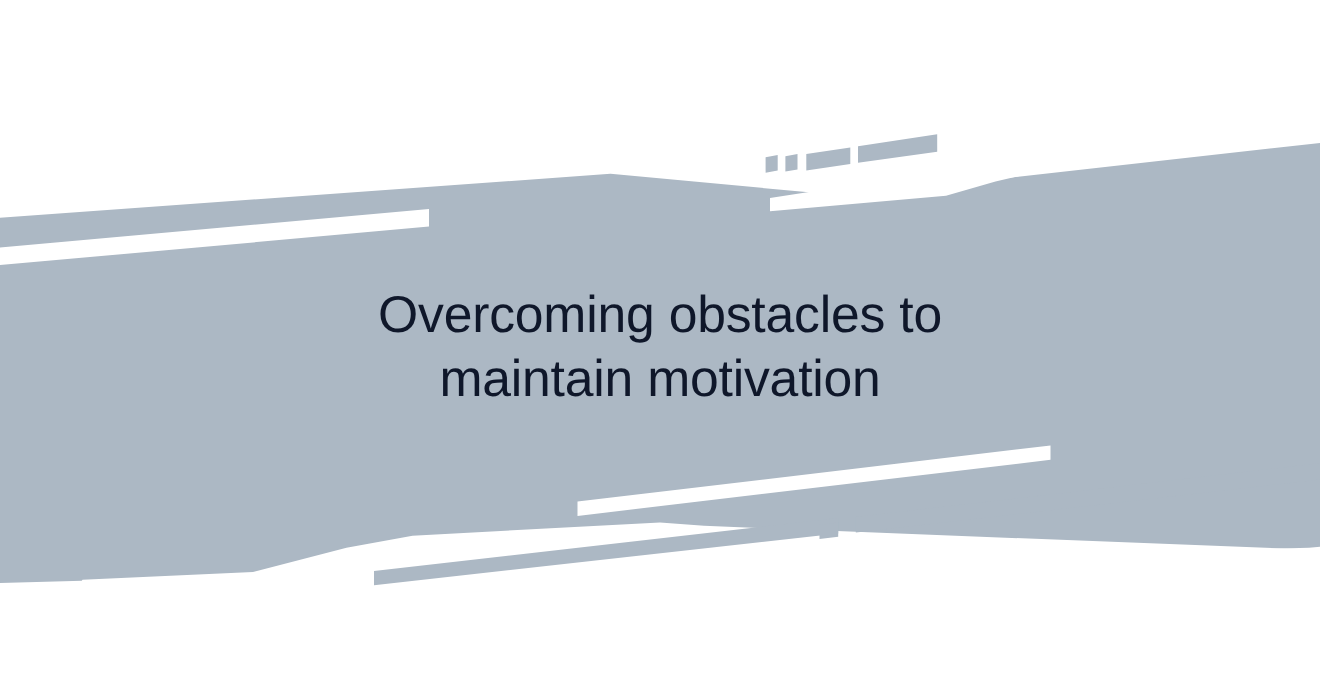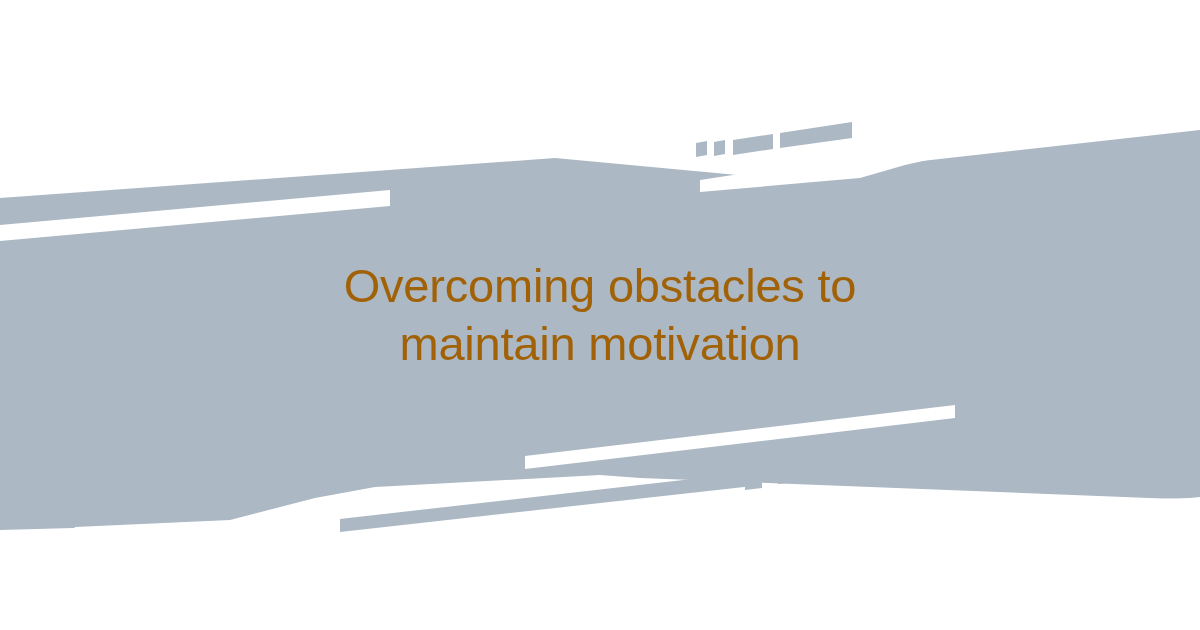--- a/index.html
+++ b/index.html
@@ -43,21 +43,21 @@
     align-items: center;
     justify-content: center;
     pointer-events: none;
   }
 
   #headline {
     width: 640px;
     margin: 0;
     padding: 0;
     text-align: center;
-    color: #a16207;
+    color: #0f172a;
     font-family: "Liberation Sans", "DejaVu Sans", sans-serif;
     font-size: 47px;
     line-height: 58px;
     font-weight: 400;
     letter-spacing: -0.2px;
     white-space: pre-line;
   }
 </style>
 </head>
 <body>

